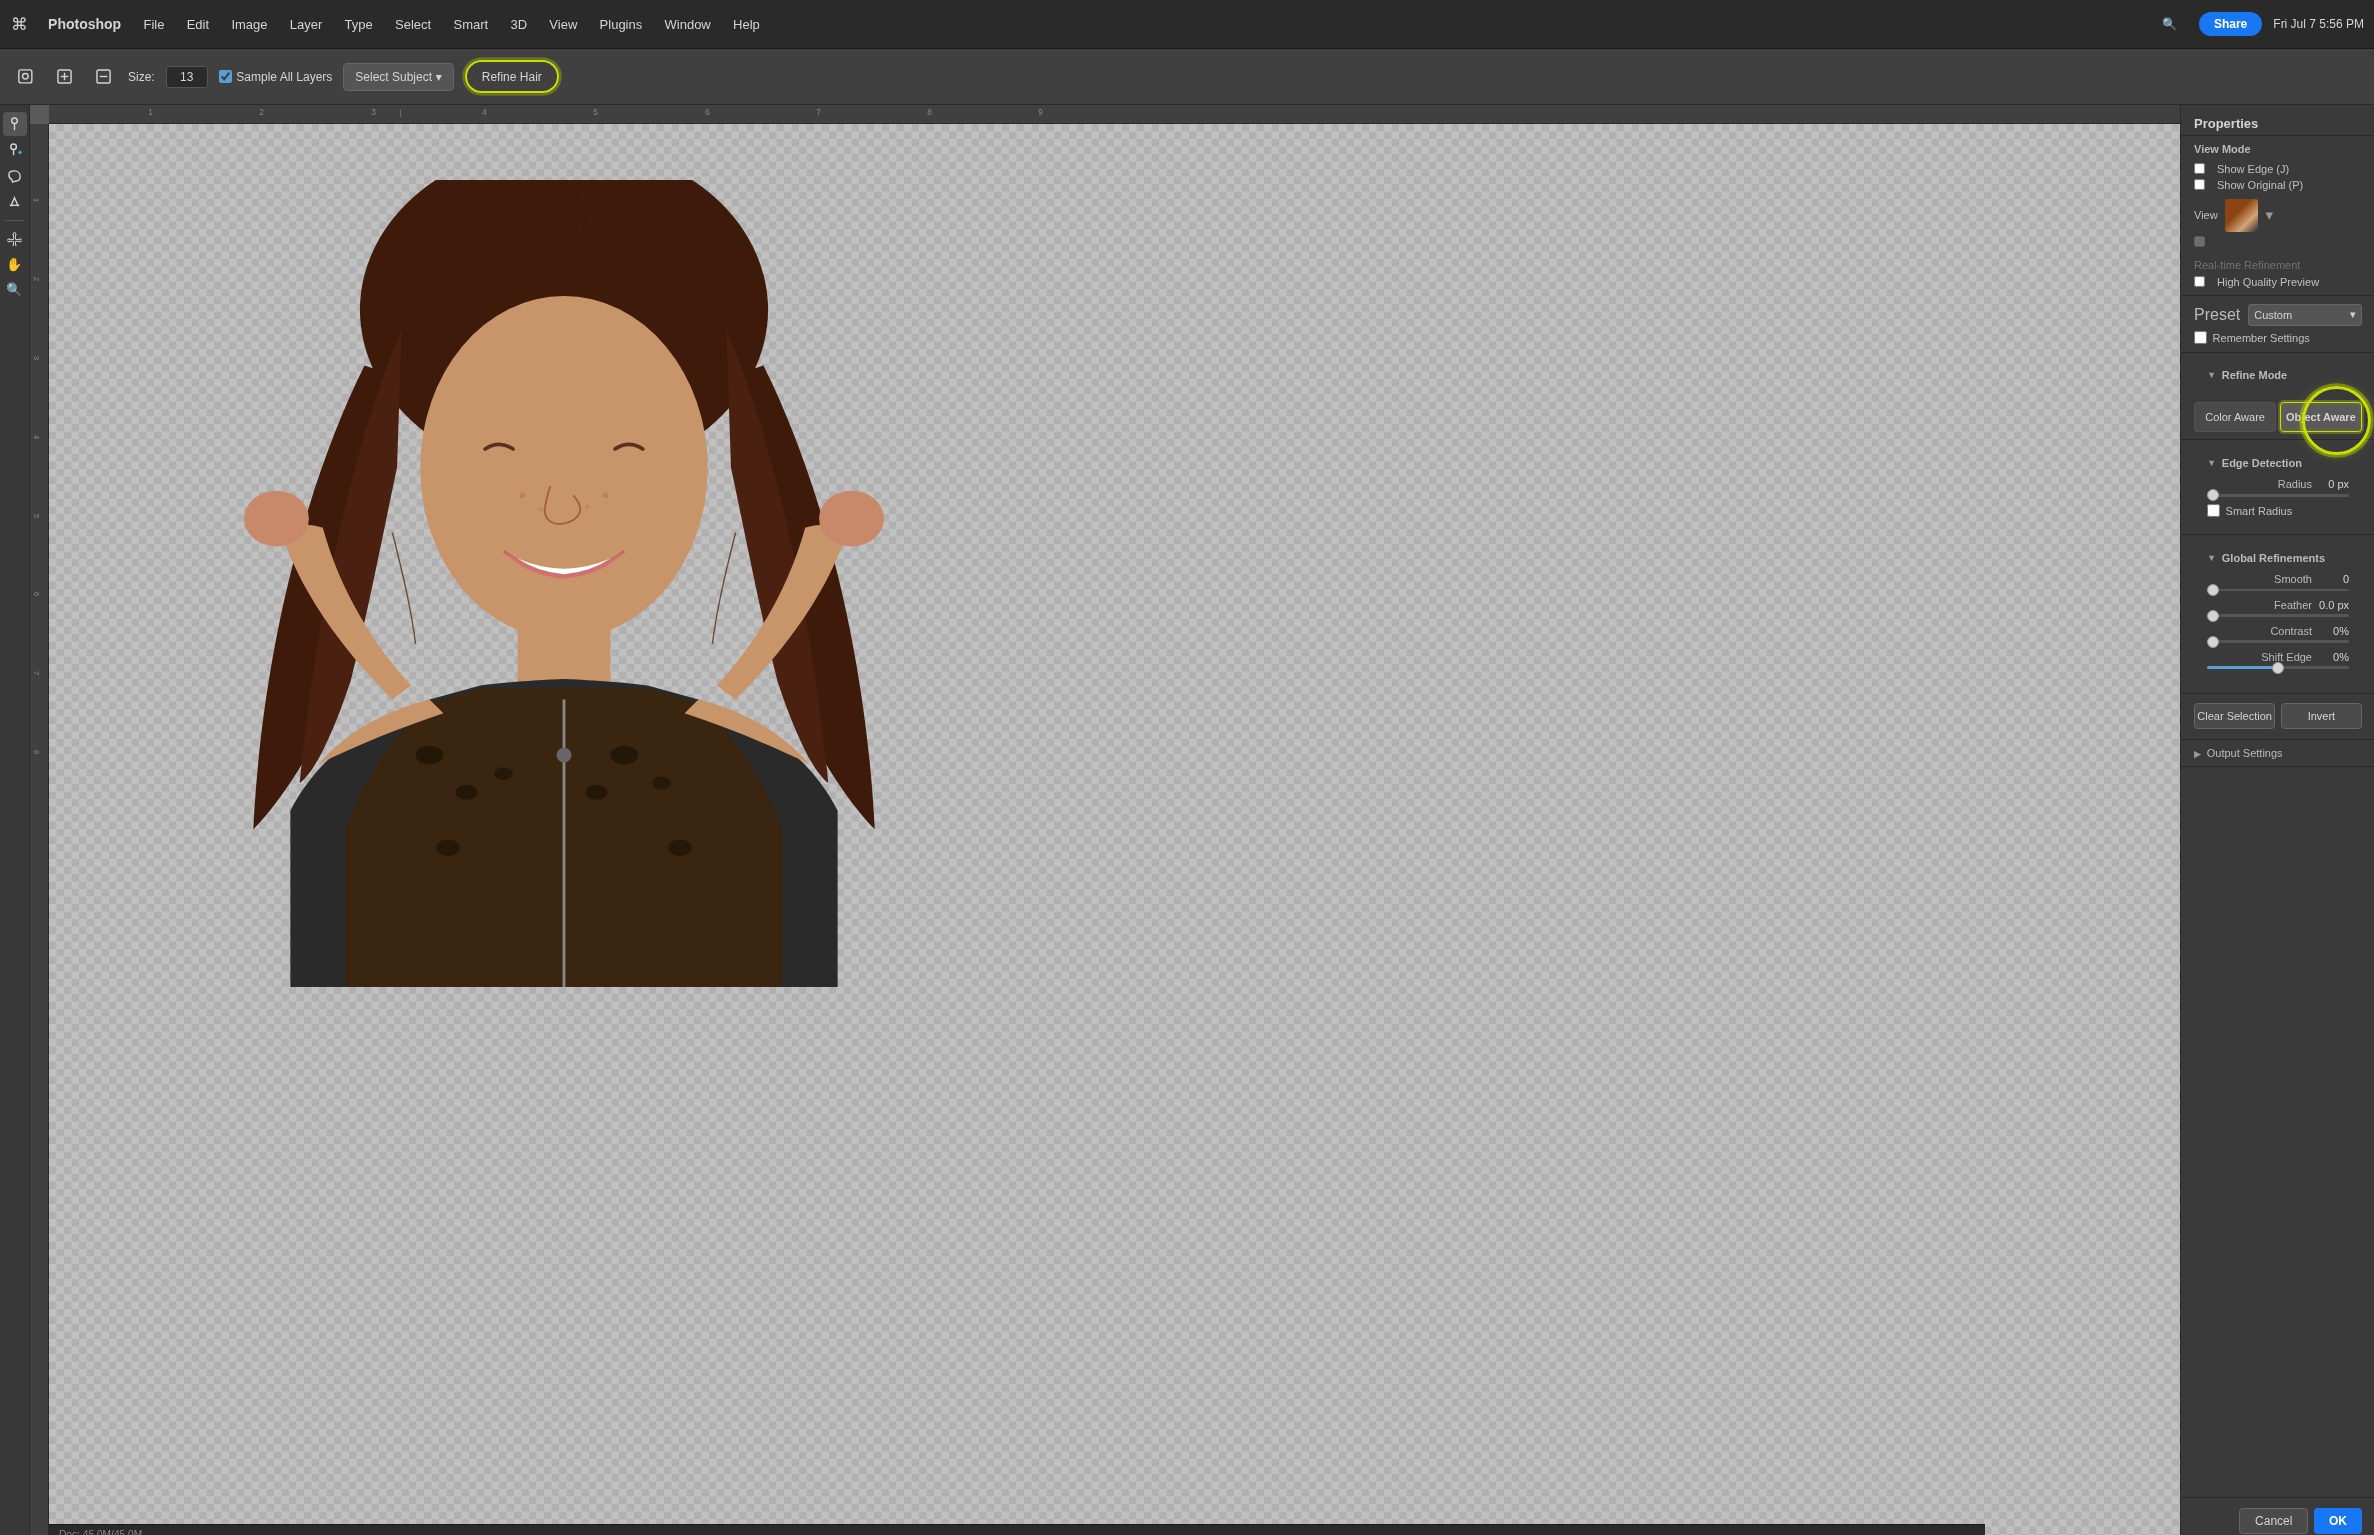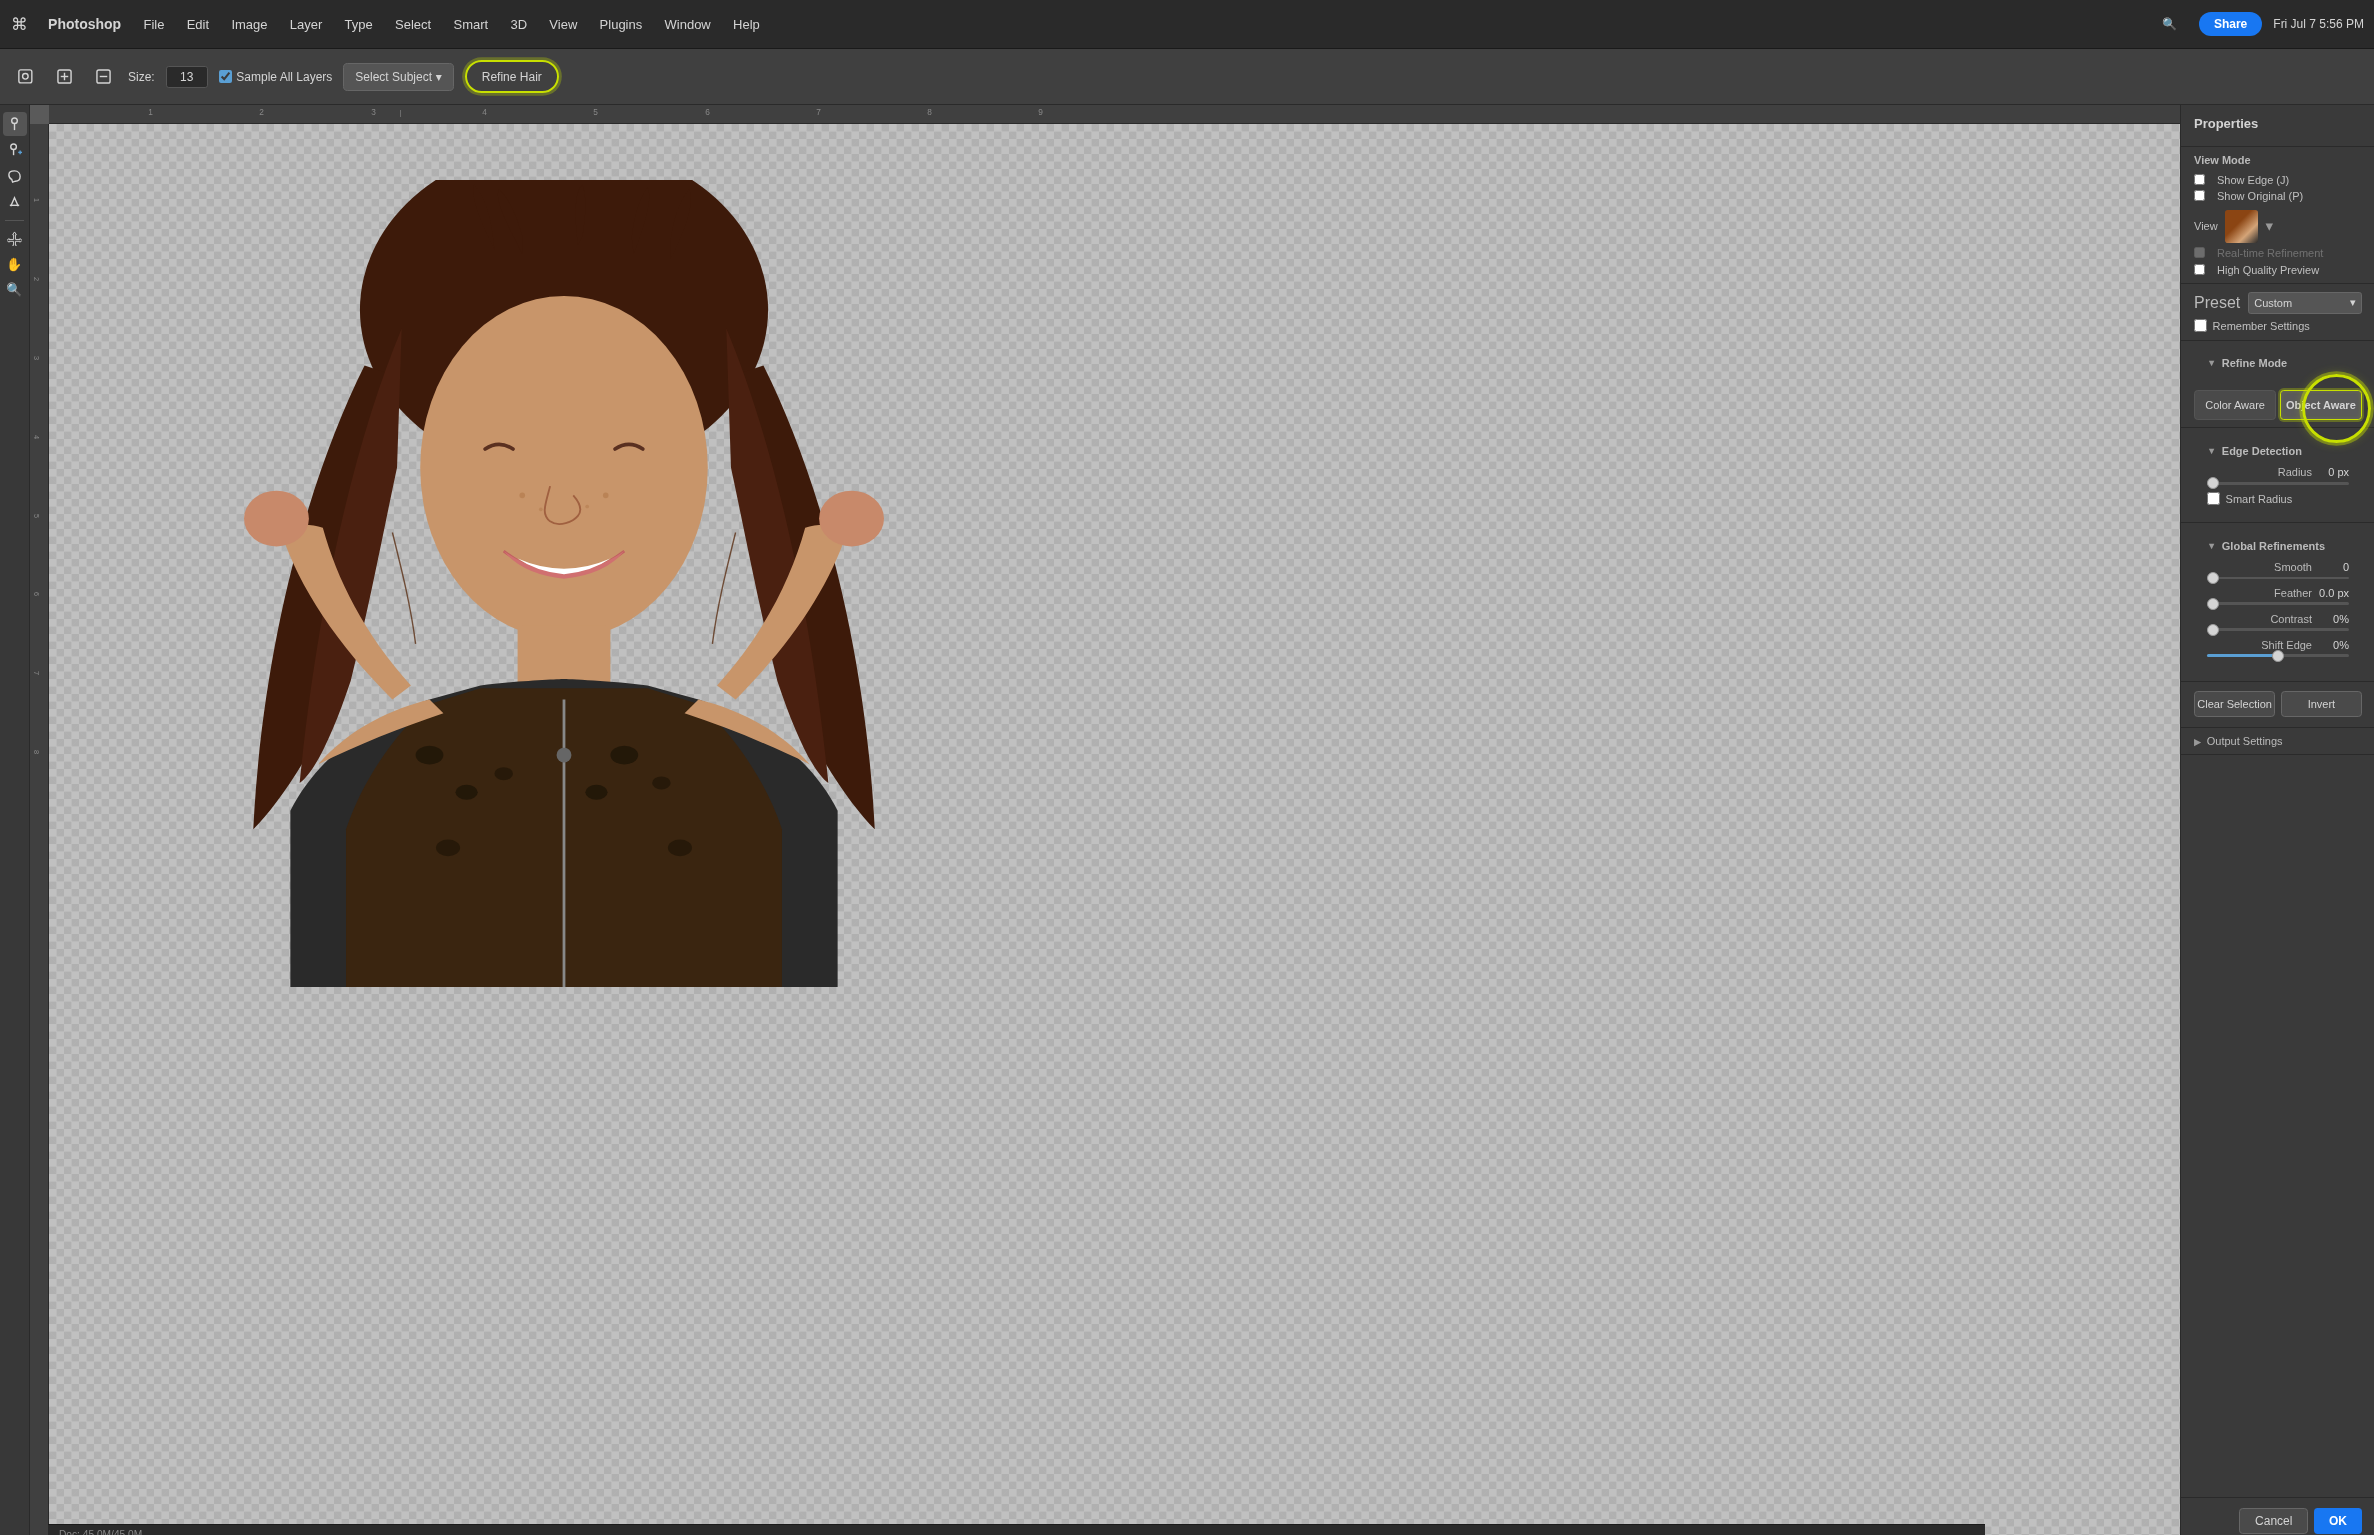--- a/index.html
+++ b/index.html
@@ -215,21 +215,21 @@
 
     
     #properties-panel {
       width: 195px;
       background: #3a3a3a;
       border-left: 0.9px solid #2a2a2a;
       overflow-y: auto;
       padding: 0;
     }
     .panel-header {
-      padding: 11px 13px 15px;
+      padding: 11px 13px 4px;
       font-size: 13px;
       font-weight: 600;
       color: #d4d4d4;
       border-bottom: 0.9px solid #2a2a2a;
     }
     .section-header {
       display: flex;
       align-items: center;
       gap: 5.6px;
       padding: 9.3px 13px 5.6px;
@@ -292,20 +292,21 @@
       cursor: pointer;
     }
     .view-row-with-thumb {
       display: flex;
       align-items: center;
       gap: 7.4px;
       margin-bottom: 3.7px;
     }
     .real-time-cb {
       opacity: 0.4;
+      flex-direction: column;
     }
 
     
     .preset-section {
       padding: 7.4px 13px;
       border-bottom: 0.9px solid #2a2a2a;
     }
     .preset-row {
       display: flex;
       align-items: center;

